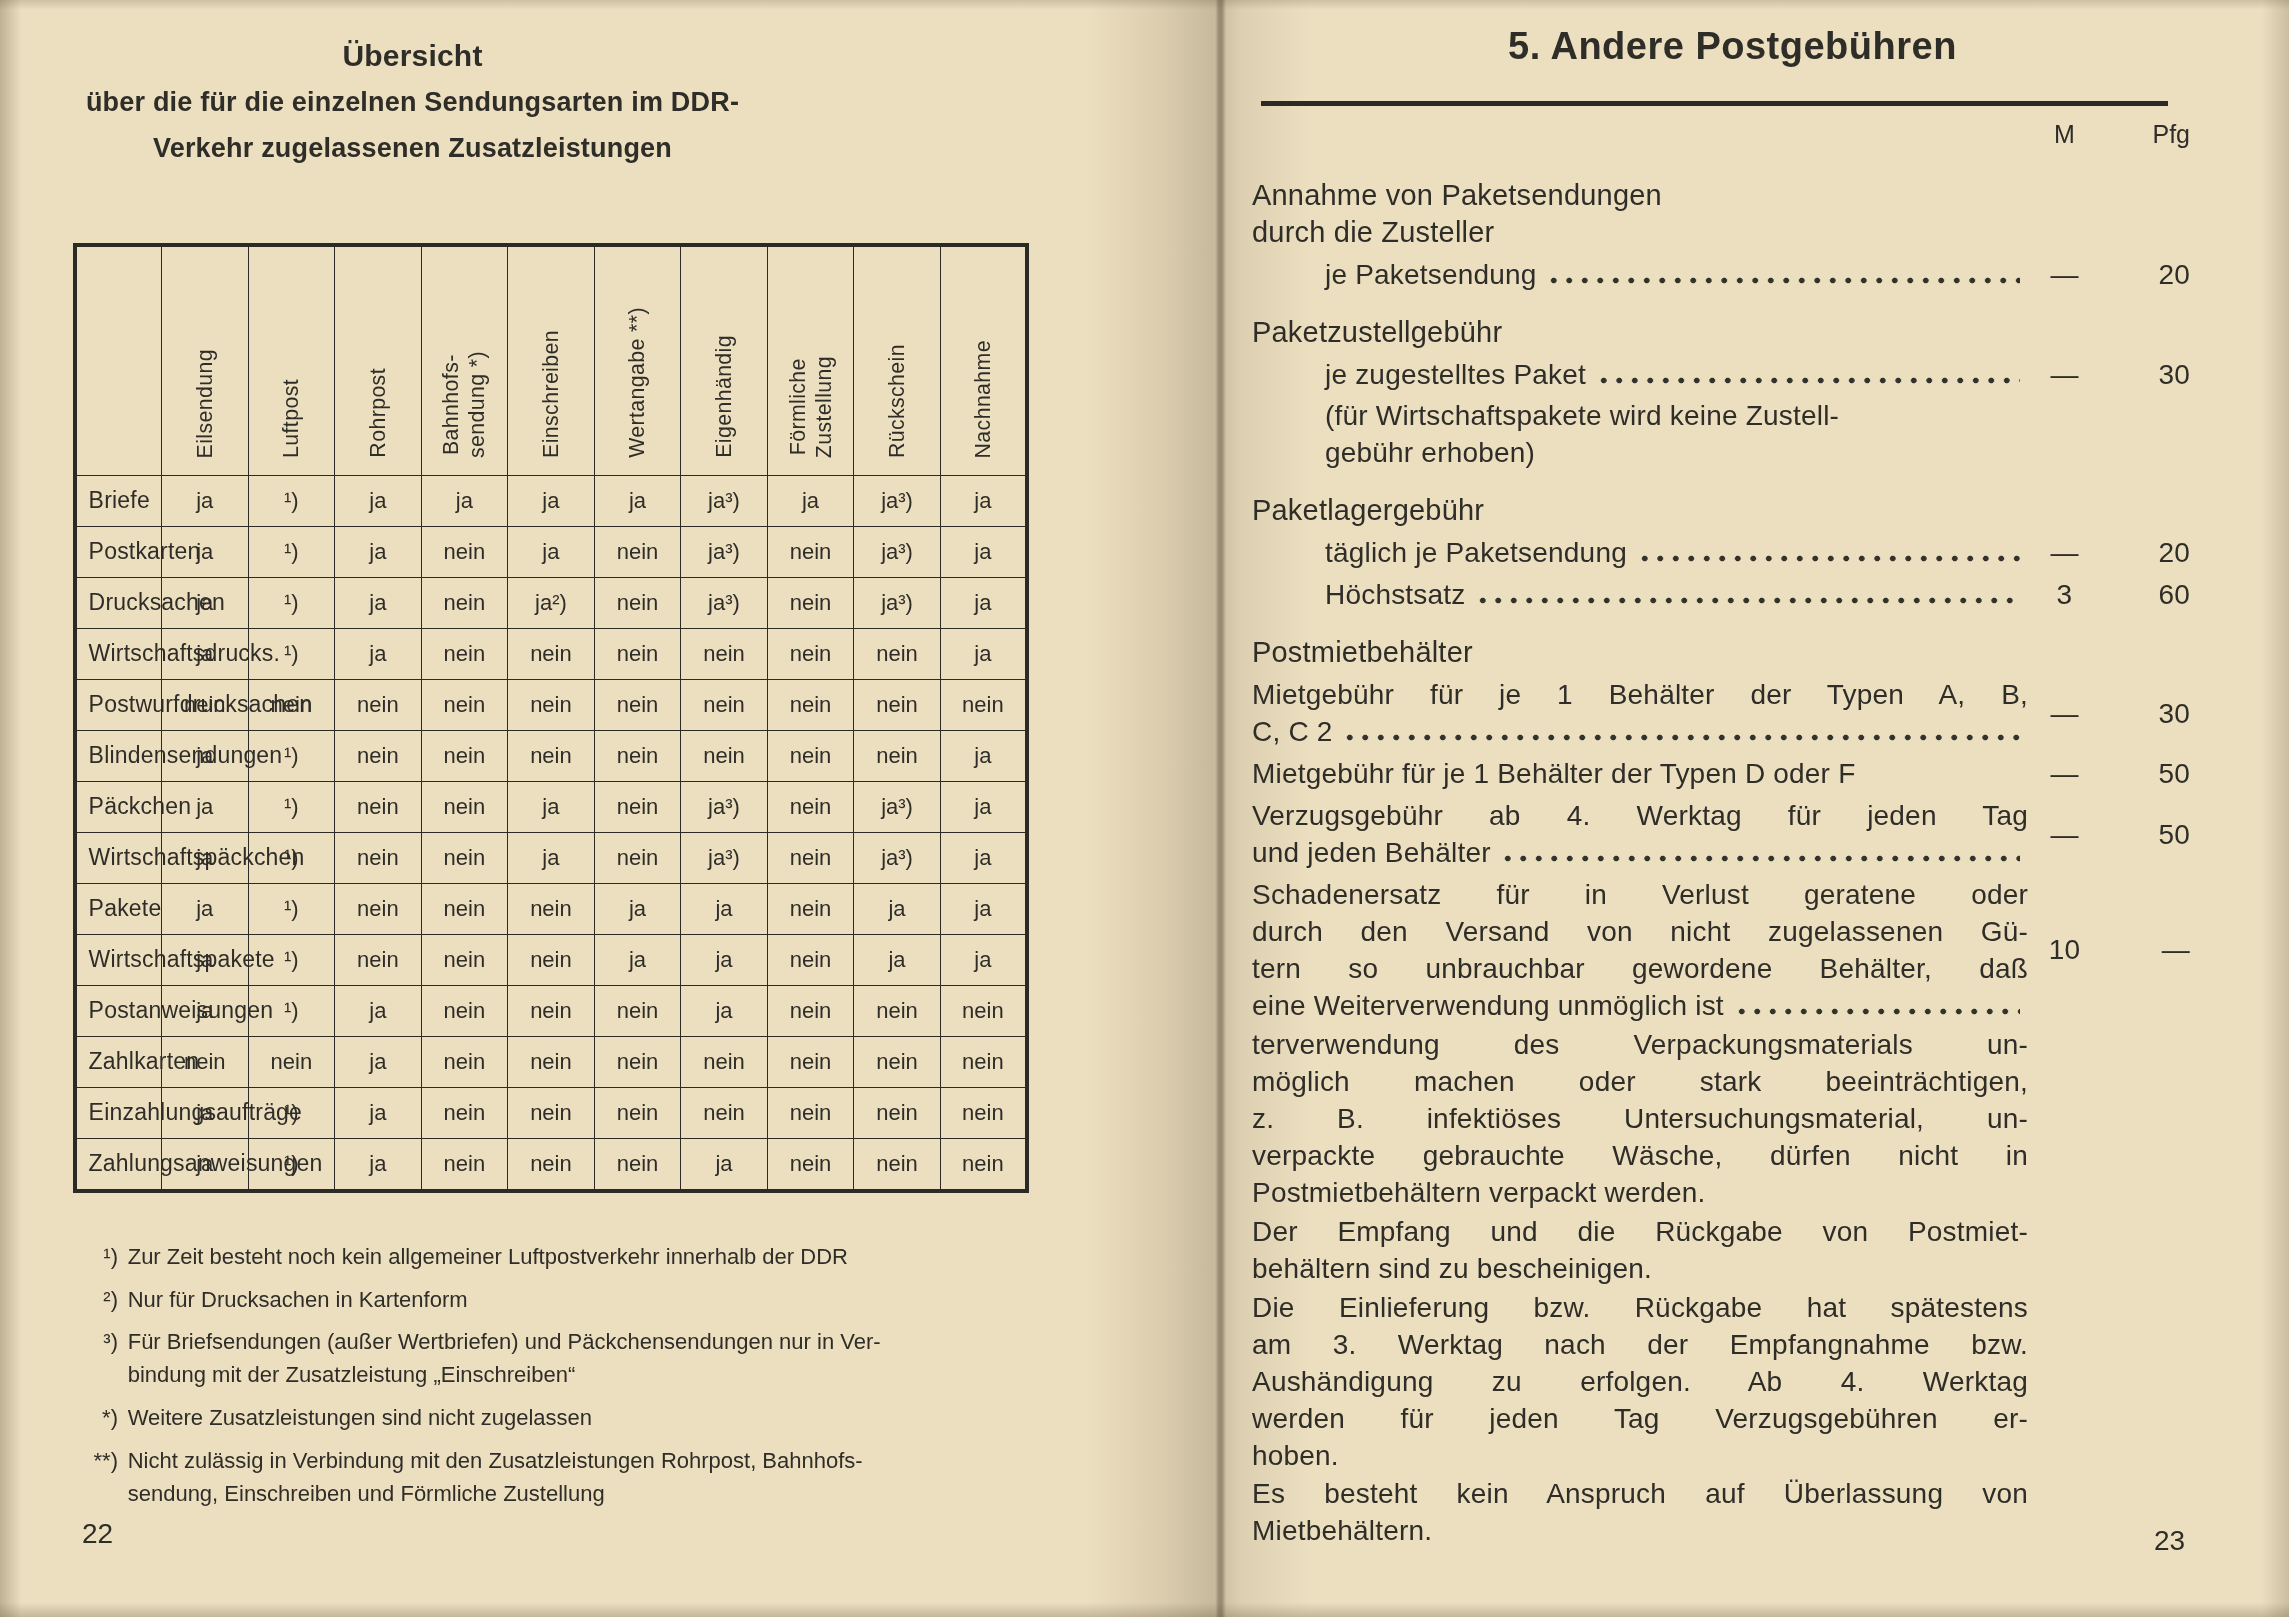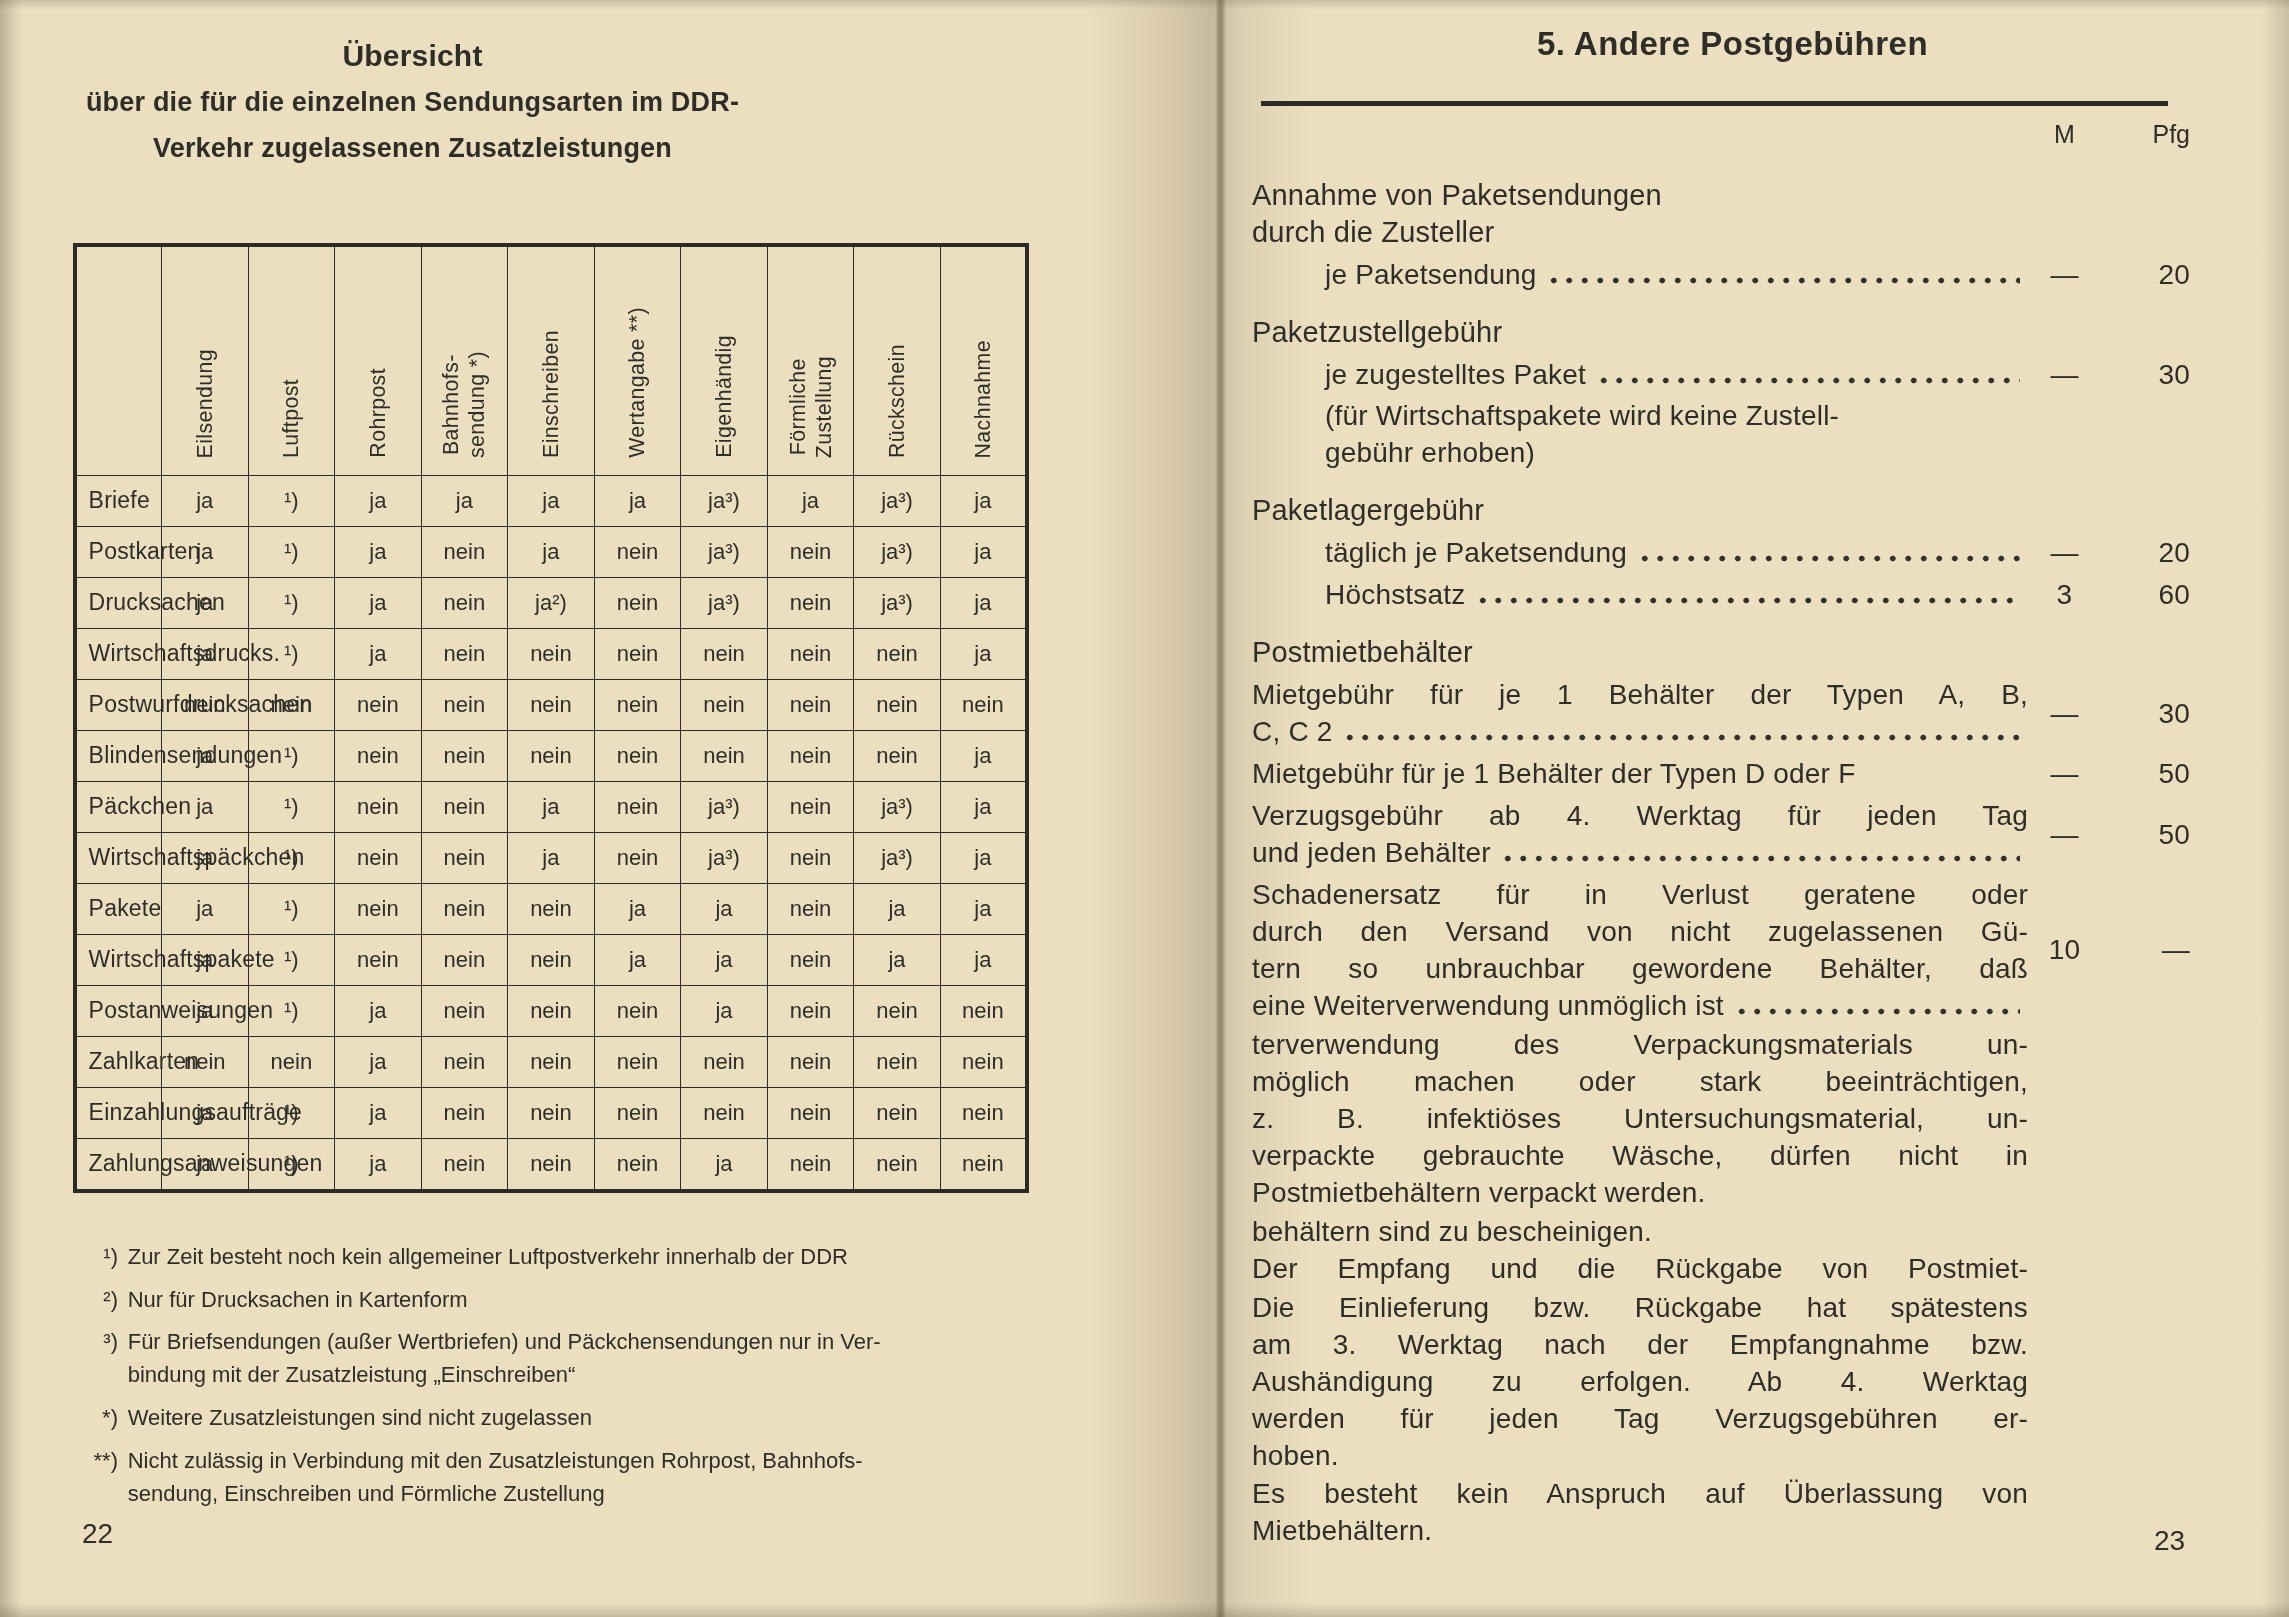--- a/index.html
+++ b/index.html
@@ -35,21 +35,21 @@
     background:radial-gradient(circle,#33312b 1.9px,rgba(0,0,0,0) 2.5px) repeat-x 0 100%;
     background-size:11.6px 4.9px; }
 
   #footnotes { position:absolute; left:73px; top:1240px; width:970px; font-size:22px; line-height:33px; }
   .fn { display:flex; margin-bottom:9.7px; }
   .fnm { width:45px; text-align:right; margin-right:9.7px; flex:none; }
   .fnt { flex:1; }
 
   
   #right-title { position:absolute; left:1252px; top:25px; width:961px; text-align:center;
-    font-size:33px; font-weight:700; letter-spacing:0.5px; }
+    font-size:38px; font-weight:700; letter-spacing:0.5px; }
   #right-rule { position:absolute; left:1261px; top:101px; width:907px; height:4.9px; background:#2c2a24; }
   #fee-head { position:absolute; left:1252px; top:120px; width:961px; display:flex; font-size:25px; }
   .fh-sp { width:776px; }
   .fh-m { width:73px; text-align:center; }
   .fh-p { width:112px; text-align:right; padding-right:23px; box-sizing:border-box; }
 
   #fee-blocks { position:absolute; left:1252px; top:177px; width:961px; font-size:28px; line-height:37px; letter-spacing:0.2px; }
   .blk-heading { font-weight:400; font-size:29px; margin-top:21.3px; }
   #fee-blocks > .blk-heading:first-child { margin-top:0; }
   .blk-item { display:flex; align-items:center; margin-top:4.9px; }
@@ -504,22 +504,22 @@
         <div class="pcol">—</div>
       </div>
       <div class="blk-para">
         <div class="line just">terverwendung des Verpackungsmaterials un-</div>
         <div class="line just">möglich machen oder stark beeinträchtigen,</div>
         <div class="line just">z. B. infektiöses Untersuchungsmaterial, un-</div>
         <div class="line just">verpackte gebrauchte Wäsche, dürfen nicht in</div>
         <div class="line">Postmietbehältern verpackt werden.</div>
       </div>
       <div class="blk-para">
+        <div class="line just">Der Empfang und die Rückgabe von Postmiet-</div>
         <div class="line">behältern sind zu bescheinigen.</div>
-        <div class="line just">Der Empfang und die Rückgabe von Postmiet-</div>
       </div>
       <div class="blk-para">
         <div class="line just">Die Einlieferung bzw. Rückgabe hat spätestens</div>
         <div class="line just">am 3. Werktag nach der Empfangnahme bzw.</div>
         <div class="line just">Aushändigung zu erfolgen. Ab 4. Werktag</div>
         <div class="line just">werden für jeden Tag Verzugsgebühren er-</div>
         <div class="line">hoben.</div>
       </div>
       <div class="blk-para">
         <div class="line just">Es besteht kein Anspruch auf Überlassung von</div>

